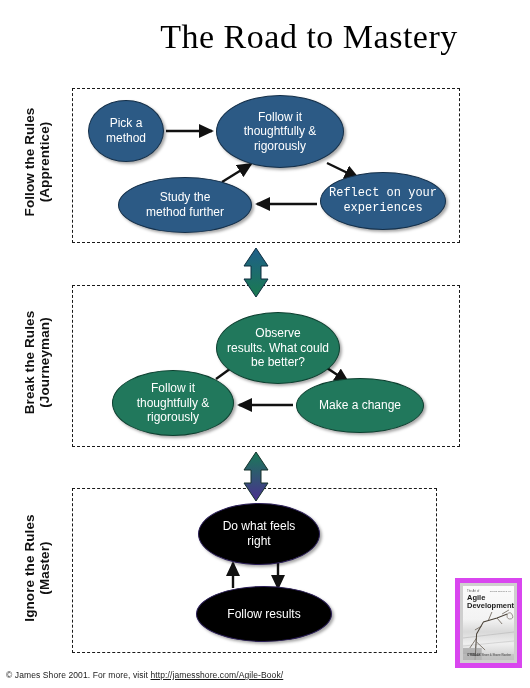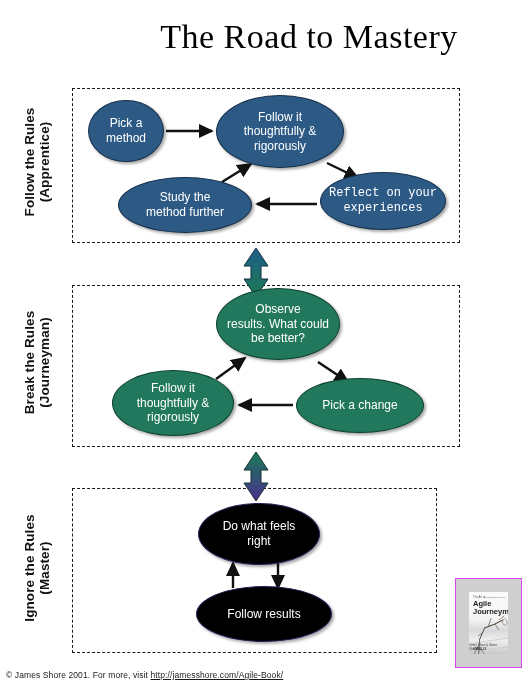--- a/index.html
+++ b/index.html
@@ -81,21 +81,21 @@
   .node.green  { background: #21785c; border: 1.5px solid #0d4030; }
   .node.purple { background: #000000; border: 1.5px solid #2b1e57; }
 
   
   #node-pick-a-method      { left: 88px;  top: 100px; width: 76px;  height: 62px; }
   #node-follow-it-1        { left: 216px; top: 95px;  width: 128px; height: 73px; }
   #node-reflect            { left: 320px; top: 172px; width: 126px; height: 58px; }
   #node-study              { left: 118px; top: 177px; width: 134px; height: 56px; text-align: center; }
 
   
-  #node-observe-what       { left: 216px; top: 288px; width: 124px; height: 72px; }
+  #node-observe-what       { left: 216px; top: 312px; width: 124px; height: 72px; }
   #node-make-a-change      { left: 296px; top: 378px; width: 128px; height: 55px; }
   #node-follow-it-2        { left: 112px; top: 370px; width: 122px; height: 66px; }
 
   
   #node-do-what-feels      { left: 198px; top: 503px; width: 122px; height: 62px; }
   #node-observe-results    { left: 196px; top: 586px; width: 136px; height: 56px; }
 
   
   svg.overlay {
     position: absolute;
@@ -106,23 +106,23 @@
   }
 
   
   #book-cover {
     position: absolute;
     left: 455px;
     top: 578px;
     width: 67px;
     height: 90px;
     background: #cfcfcf;
-    border: 1px solid #d946ef;
+    border: 5px solid #d946ef;
     box-sizing: border-box;
-    padding: 13px;
+    padding: 3px;
     z-index: 4;
   }
   #book-inner {
     width: 100%;
     height: 100%;
     position: relative;
     background: linear-gradient(180deg, #fbfbfb 0%, #f3f3f3 45%, #d9d9d9 62%, #efefef 78%, #c9c9c9 100%);
     overflow: hidden;
   }
   #book-series {
@@ -274,21 +274,21 @@
 method further</span>
 </div>
 
 <div class="node green" id="node-observe-what">
   <span style="white-space:pre-line;">Observe
 results. What could
 be better?</span>
 </div>
 
 <div class="node green" id="node-make-a-change">
-  <span style="white-space:pre-line;">Pick a change</span>
+  <span style="white-space:pre-line;">Make a change</span>
 </div>
 
 <div class="node green" id="node-follow-it-2">
   <span style="white-space:pre-line;">Follow it
 thoughtfully &amp;
 rigorously</span>
 </div>
 
 <div class="node purple" id="node-do-what-feels">
   <span style="white-space:pre-line;">Do what feels
@@ -308,21 +308,21 @@
       <path d="M14,54 L16,26 L24,14 L40,10 L52,6" stroke="#4a4238" stroke-width="1.2" fill="none"></path>
       <path d="M16,30 L8,40 M16,34 L26,42 M22,18 L14,22 M30,12 L34,4 M40,10 L46,16 M46,6 L54,2" stroke="#5c5347" stroke-width="0.8" fill="none"></path>
       <path d="M52,6 q4,-3 6,1 q2,4 -3,4 q-4,0 -3,-5" stroke="#6b6155" stroke-width="0.7" fill="none"></path>
       <rect x="0" y="40" width="22" height="14" fill="#8e8e8e" opacity="0.55"></rect>
       <rect x="0" y="46" width="60" height="8" fill="#bdbdbd" opacity="0.6"></rect>
     </svg>
     <div id="book-series">The Art of</div>
     <div id="book-edition">Covers Scrum &amp; XP</div>
     <div id="book-title">
       <div>Agile</div>
-      <div>Journeyman</div>
+      <div>Development</div>
     </div>
     <div id="book-publisher">O'REILLY</div>
     <div id="book-authors">James Shore &amp; Shane Warden</div>
   </div>
 </div>
 
 <div id="footer">
   <span>© James Shore 2001.  For more, visit </span><span id="footer-link">http://jamesshore.com/Agile-Book/</span>
 </div>
 

